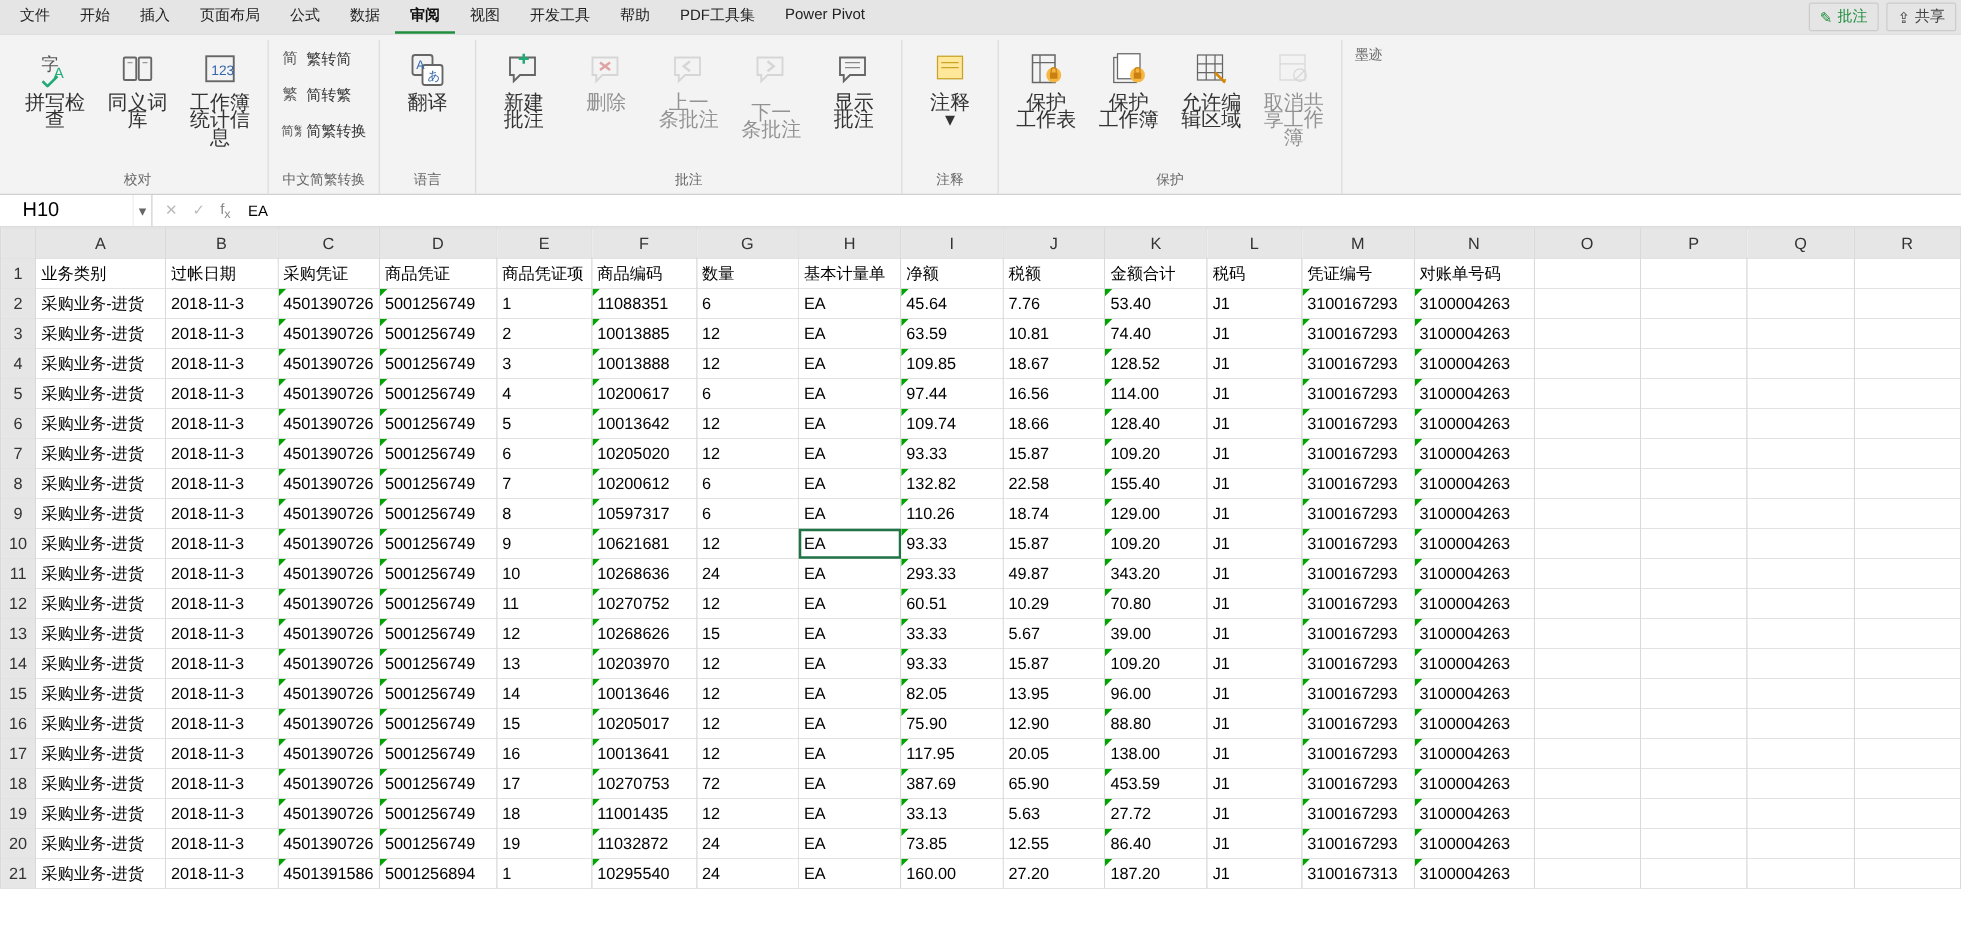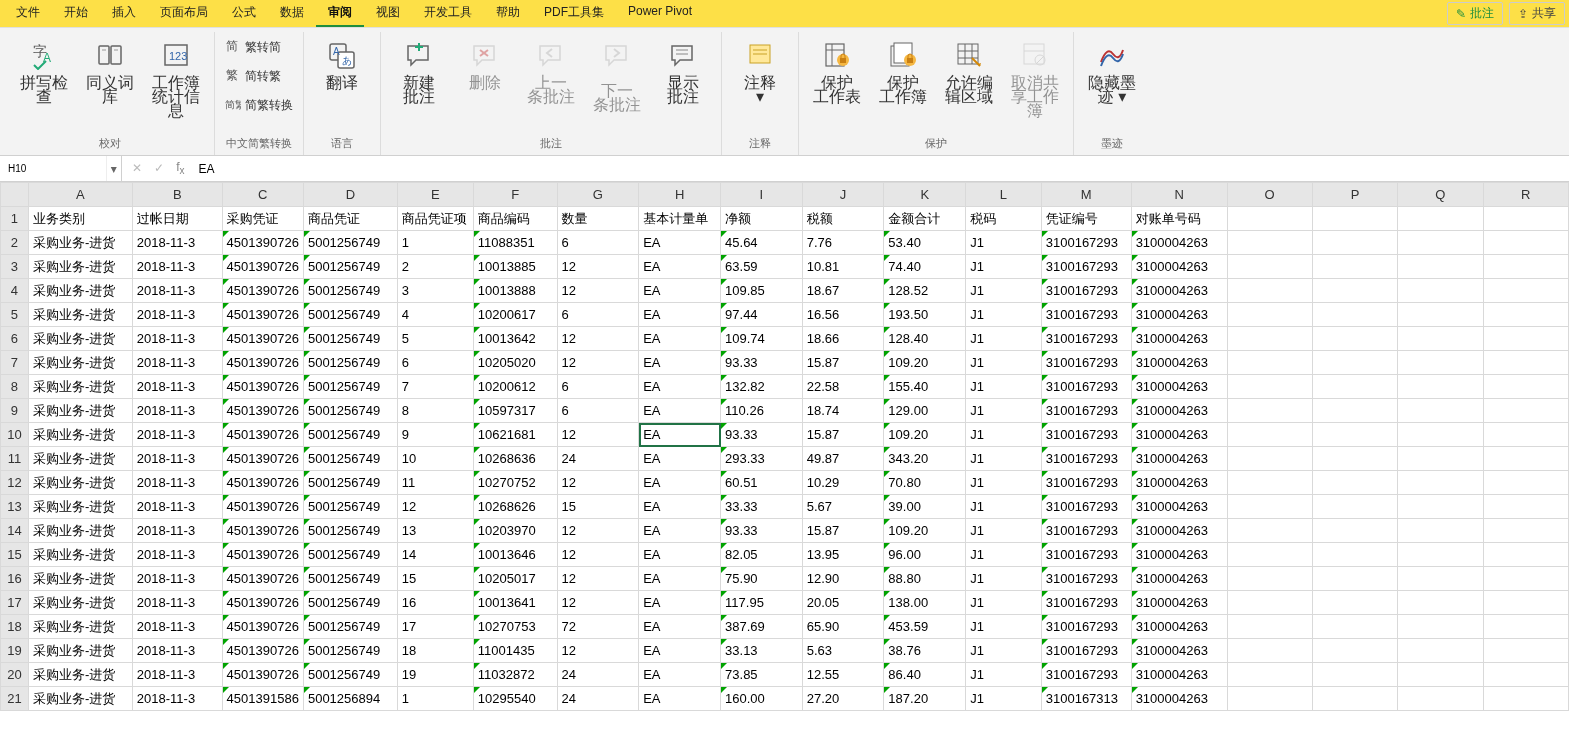--- a/index.html
+++ b/index.html
@@ -1,35 +1,35 @@
 <!DOCTYPE html>
 <html><head>
 <meta charset="utf-8">
 <style>
   * { margin:0; padding:0; box-sizing:border-box; }
   body { font-family:"Microsoft YaHei","SimSun",Arial,sans-serif; font-size:12px; background:#fff; overflow:hidden;}
-  .menubar { display:flex; align-items:center; background:#fde047; border-bottom:1px solid #e0e0e0; height:28px; padding:0 4px}
+  .menubar { display:flex; align-items:center; background:#e5e5e5; border-bottom:1px solid #e0e0e0; height:28px; padding:0 4px}
   .menubar .tab { padding:4px 12px; cursor:pointer; color:#222;}
   .menubar .tab.active { border-bottom:2px solid #1f8e3d; color:#111; font-weight:700}
   .menubar .right{margin-left:auto;display:flex;align-items:center;gap:6px}
   .menubar .right .btn{border:1px solid #ccc;padding:2px 8px;border-radius:2px;display:flex;align-items:center;gap:4px;color:#1f8e3d;cursor:pointer}
   .menubar .right .btn.gray{color:#444}
   .ribbon { background:#f3f3f3; border-bottom:1px solid #d0d0d0; display:flex; height:128px; padding:4px 6px 0 6px}
   .group{display:flex;flex-direction:column;align-items:center;border-right:1px solid #dcdcdc;padding:0 10px 2px 10px;}
   .group:last-child{border-right:none}
   .group-body{flex:1;display:flex;align-items:flex-start;gap:10px;padding-top:4px}
   .group-label{font-size:11px;color:#666;padding:4px 0 2px 0}
   .bigbtn{display:flex;flex-direction:column;align-items:center;justify-content:flex-start;width:56px;text-align:center;gap:4px;cursor:pointer;padding-top:2px}
   .bigbtn .ico{width:34px;height:34px;display:flex;align-items:center;justify-content:center}
   .bigbtn .lbl{font-size:16px;line-height:14px;color:#333}
   .smallbtn{display:flex;align-items:center;gap:4px;font-size:12px;color:#333;cursor:pointer;padding:2px 0}
   .col{display:flex;flex-direction:column;gap:6px}
   .formulabar{display:flex;align-items:center;border-bottom:1px solid #d0d0d0;height:26px;background:#fff}
   .namebox{width:122px;border-right:1px solid #d0d0d0;display:flex;align-items:center;height:100%;}
-  .namebox input{border:none;outline:none;width:100%;font-size:10px;padding:0 8px}
+  .namebox input{border:none;outline:none;width:100%;font-size:16px;padding:0 18px}
   .namebox .dd{width:18px;text-align:center;color:#666;border-left:1px solid #eee;height:100%;display:flex;align-items:center;justify-content:center;cursor:pointer}
   .fxicons{display:flex;align-items:center;gap:12px;padding:0 10px;color:#888}
   .fxicons span{cursor:pointer}
   .fxinput{flex:1}
   .fxinput input{border:none;outline:none;width:100%;font-size:12px;padding:0 4px}
   
   .gridwrap{position:relative;overflow:auto;height:calc(100% - 182px)}
   table.sheet{border-collapse:collapse;table-layout:fixed}
   table.sheet th,table.sheet td{border:1px solid #d9d9d9;height:24px;font-size:13px;white-space:nowrap;overflow:hidden;text-align:left;padding:0 4px;font-weight:400;background:#fff;color:#000}
   table.sheet thead th{background:#e6e6e6;text-align:center;color:#333;font-weight:400;position:sticky;top:0;z-index:2}
@@ -265,31 +265,20 @@
               <circle cx="20" cy="20" r="5" fill="none" stroke="#bbb"></circle>
               <line x1="16" y1="24" x2="24" y2="16" stroke="#bbb"></line>
             </svg>
           </div>
           <div class="lbl">取消共<br>享工作簿</div>
         </div>
       </div>
       <div class="group-label">保护</div>
     </div>
     <div class="group">
-      <div class="group-body">
-        <div class="bigbtn">
-          <div class="ico">
-            <svg width="30" height="30" viewBox="0 0 30 30">
-              <path d="M4 22 q6 -16 12 -8 q6 8 10 -4" fill="none" stroke="#b33" stroke-width="2"></path>
-              <path d="M4 22 q6 -16 12 -8 q6 8 10 -4" fill="none" stroke="#36a" stroke-width="2" transform="translate(0,4)"></path>
-            </svg>
-          </div>
-          <div class="lbl">隐藏墨<br>迹 ▾</div>
-        </div>
-      </div>
       <div class="group-label">墨迹</div>
     </div>
   </div>
 
 <div class="formulabar">
   <div class="namebox">
     <input value="H10" style="">
     <div class="dd">▾</div>
   </div>
   <div class="fxicons">
@@ -436,21 +425,21 @@
           <td class="">采购业务-进货</td>
           <td class="">2018-11-3</td>
           <td class=" greenmark">4501390726</td>
           <td class=" greenmark">5001256749</td>
           <td class="">4</td>
           <td class=" greenmark">10200617</td>
           <td class="numcell">6</td>
           <td class="">EA</td>
           <td class=" greenmark">97.44</td>
           <td class="">16.56</td>
-          <td class=" greenmark">193.50</td>
+          <td class=" greenmark">114.00</td>
           <td class="">J1</td>
           <td class=" greenmark">3100167293</td>
           <td class=" greenmark">3100004263</td>
           <td class=""></td>
           <td class=""></td>
           <td class=""></td>
           <td class=""></td>
         </tr>
         <tr>
           <th>6</th>
@@ -730,21 +719,21 @@
           <td class="">采购业务-进货</td>
           <td class="">2018-11-3</td>
           <td class=" greenmark">4501390726</td>
           <td class=" greenmark">5001256749</td>
           <td class="">18</td>
           <td class=" greenmark">11001435</td>
           <td class="numcell">12</td>
           <td class="">EA</td>
           <td class=" greenmark">33.13</td>
           <td class="">5.63</td>
-          <td class=" greenmark">38.76</td>
+          <td class=" greenmark">27.72</td>
           <td class="">J1</td>
           <td class=" greenmark">3100167293</td>
           <td class=" greenmark">3100004263</td>
           <td class=""></td>
           <td class=""></td>
           <td class=""></td>
           <td class=""></td>
         </tr>
         <tr>
           <th>20</th>

